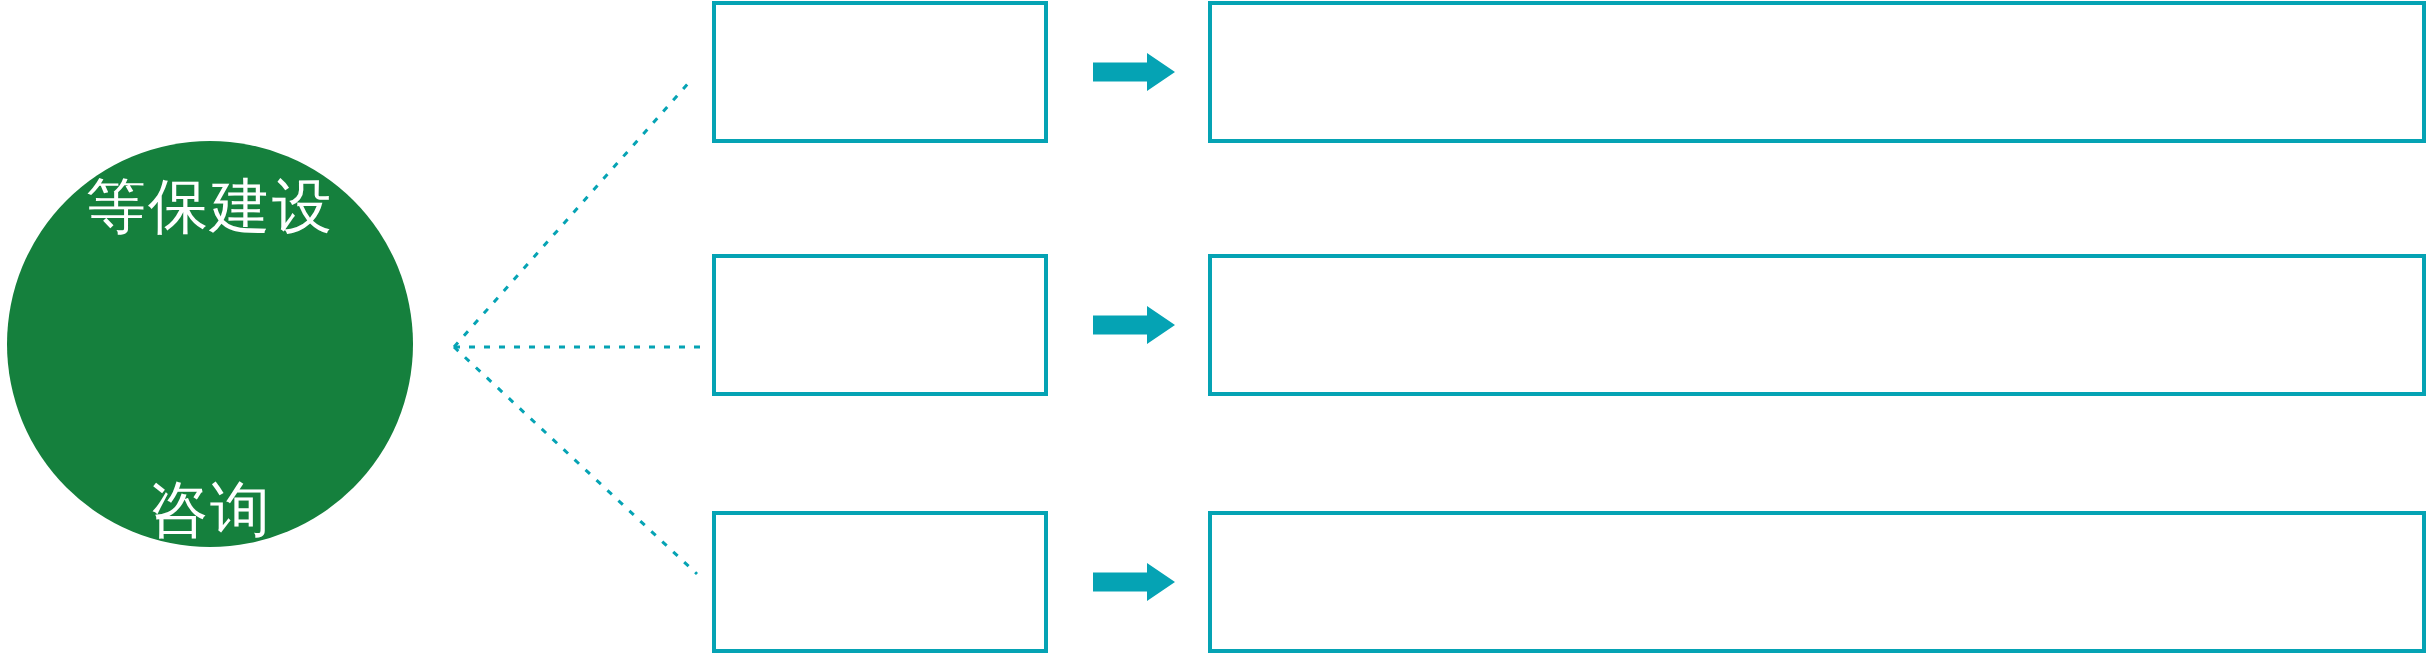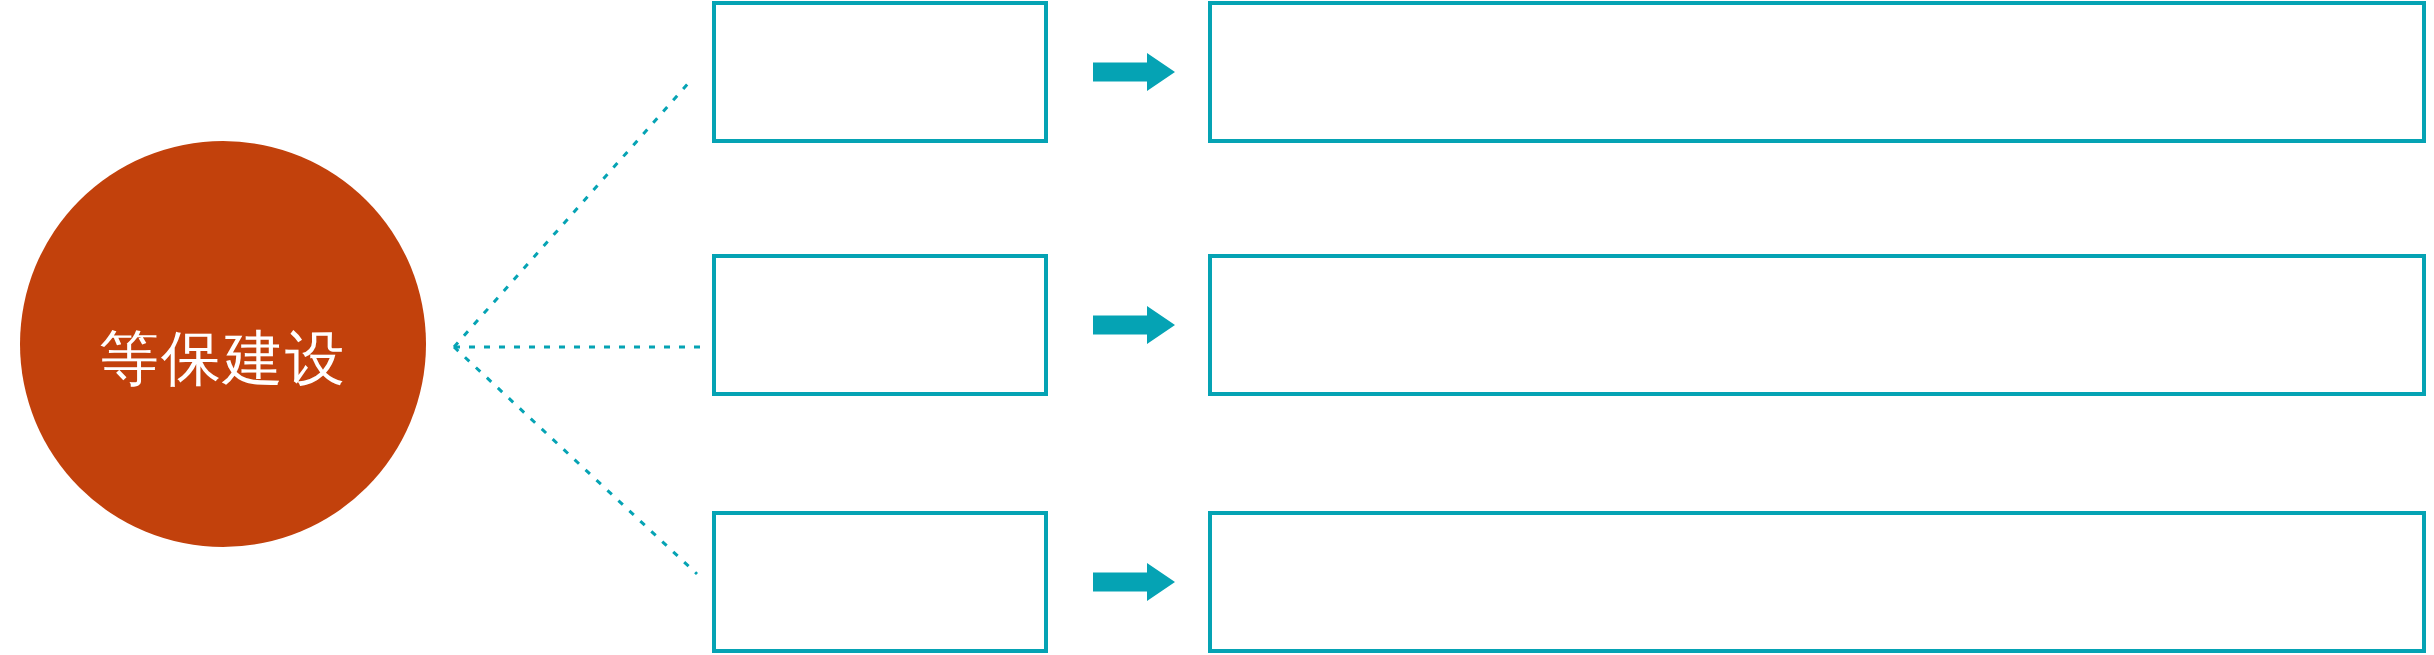--- a/index.html
+++ b/index.html
@@ -6,23 +6,23 @@
   .canvas{
     position:relative;
     width:2434px;height:655px;
     background:#ffffff;
     overflow:hidden;
     font-family:"Liberation Sans","DejaVu Sans",sans-serif;
   }
   .connectors{position:absolute;left:0;top:0;width:2434px;height:655px;}
   .connectors line{stroke:#05a3b4;stroke-width:3;stroke-dasharray:6 9;}
   .circle{
-    position:absolute;left:20px;top:141px;width:406px;height:406px;
-    border-radius:50%;background:#c2410c;
-    display:flex;flex-direction:column;align-items:center;justify-content:center;
+    position:absolute;left:7px;top:141px;width:406px;height:406px;
+    border-radius:50%;background:#15803d;
+    display:flex;flex-direction:column;align-items:center;justify-content:space-between;
     box-sizing:border-box;padding-top:28px;
   }
   .circle .line{
     display:block;color:#ffffff;text-align:center;
     font-size:60px;line-height:75px;font-weight:300;letter-spacing:2px;
     white-space:nowrap;
   }
   .box{
     position:absolute;background:#ffffff;
     border:4px solid #05a3b4;box-sizing:border-box;
@@ -42,20 +42,21 @@
 <div class="canvas">
 
   <svg class="connectors" viewBox="0 0 2434 655" aria-hidden="true">
     <line x1="454" y1="347" x2="693" y2="78"></line>
     <line x1="454" y1="347" x2="702" y2="347"></line>
     <line x1="454" y1="347" x2="697" y2="574"></line>
   </svg>
 
   <div class="circle">
     <span class="line">等保建设</span>
+    <span class="line">咨询</span>
   </div>
 
   <div class="box small r1">
     <span></span>
   </div>
   <svg class="arrow a1" viewBox="0 0 82 38" aria-hidden="true">
     <polygon points="0,9.5 54,9.5 54,0 82,19 54,38 54,28.5 0,28.5"></polygon>
   </svg>
   <div class="box big r1">
     <span></span>

